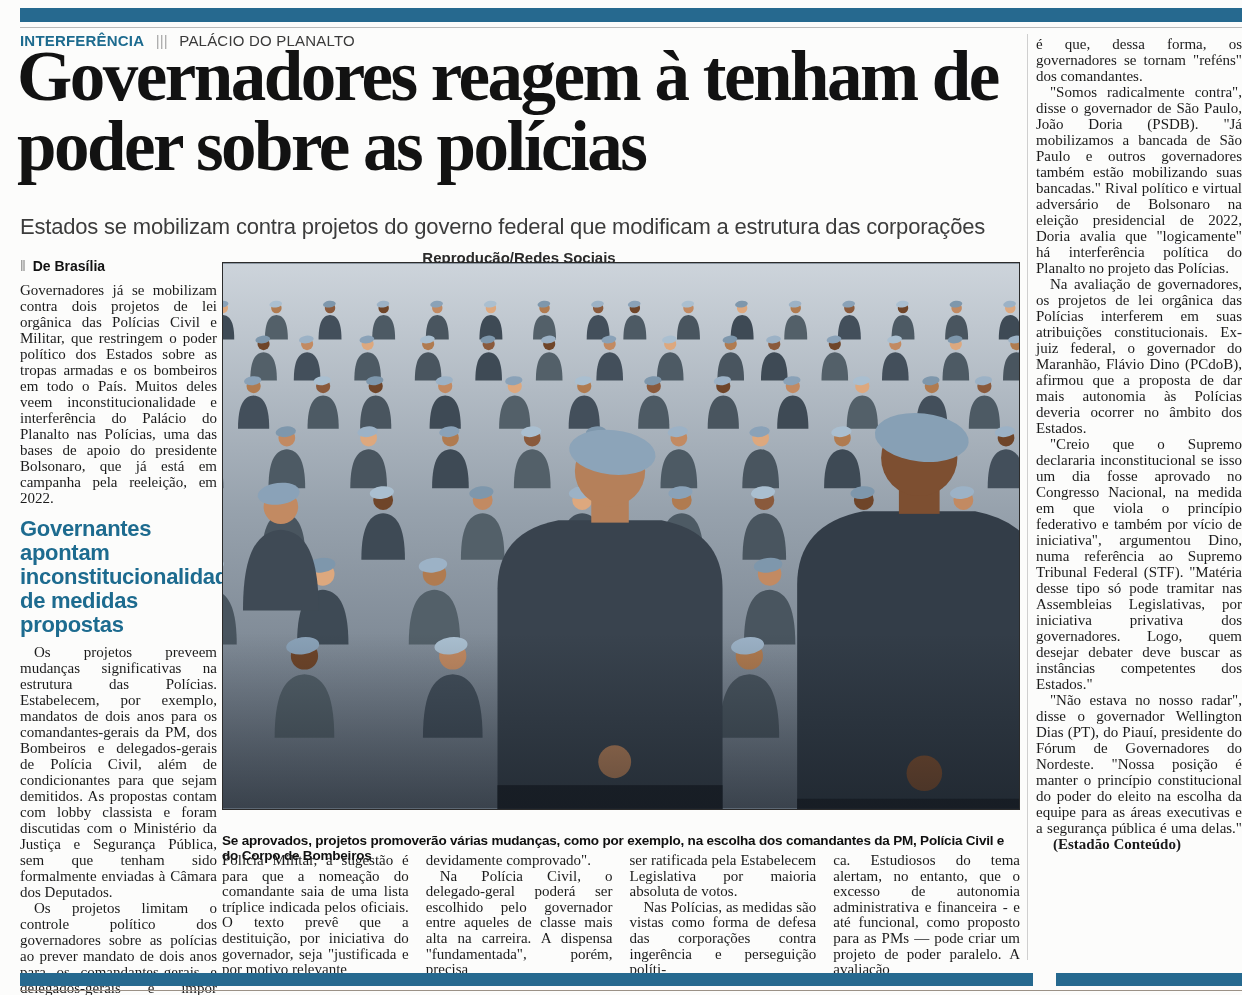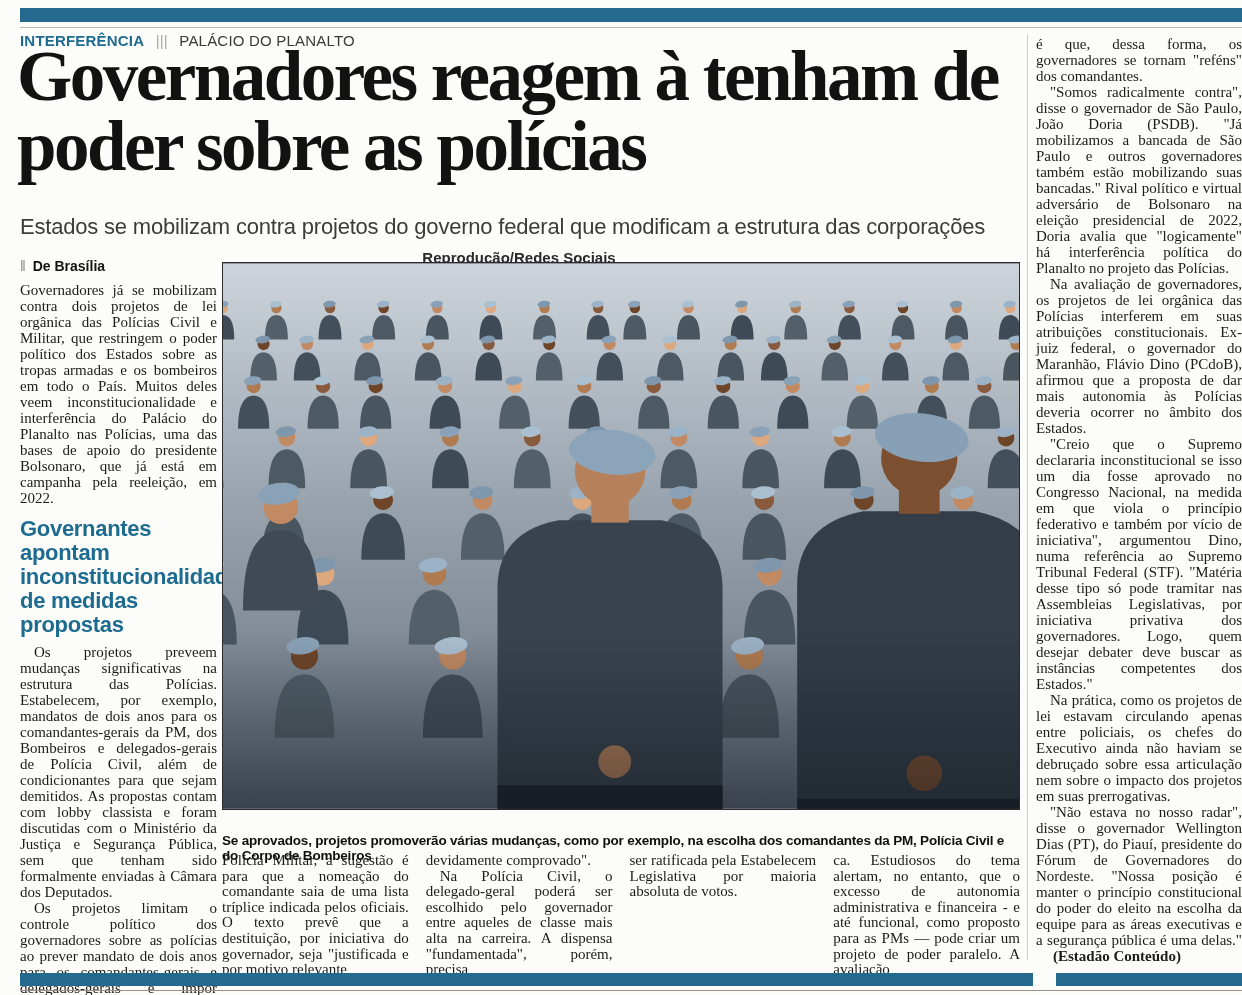--- a/index.html
+++ b/index.html
@@ -202,33 +202,33 @@
 <div class="bottom-cols">
   <div class="bcol">
     <p>Polícia Militar, a sugestão é para que a nomeação do comandante saia de uma lista tríplice indicada pelos oficiais. O texto prevê que a destituição, por iniciativa do governador, seja "justificada e por motivo relevante</p>
   </div>
   <div class="bcol">
     <p>devidamente comprovado".</p>
     <p class="ind">Na Polícia Civil, o delegado-geral poderá ser escolhido pelo governador entre aqueles de classe mais alta na carreira. A dispensa "fundamentada", porém, precisa</p>
   </div>
   <div class="bcol">
     <p>ser ratificada pela Estabelecem Legislativa por maioria absoluta de votos.</p>
+    <p class="ind">Nas Polícias, as medidas são vistas como forma de defesa das corporações contra ingerência e perseguição políti-</p>
   </div>
   <div class="bcol">
     <p>ca. Estudiosos do tema alertam, no entanto, que o excesso de autonomia administrativa e financeira - e até funcional, como proposto para as PMs — pode criar um projeto de poder paralelo. A avaliação</p>
   </div>
 </div>
 
 <div class="vdivider"></div>
 
 <div class="right-col side">
   <p>é que, dessa forma, os governadores se tornam "reféns" dos comandantes.</p>
   <p class="ind">"Somos radicalmente contra", disse o governador de São Paulo, João Doria (PSDB). "Já mobilizamos a bancada de São Paulo e outros governadores também estão mobilizando suas bancadas." Rival político e virtual adversário de Bolsonaro na eleição presidencial de 2022, Doria avalia que "logicamente" há interferência política do Planalto no projeto das Polícias.</p>
   <p class="ind">Na avaliação de governadores, os projetos de lei orgânica das Polícias interferem em suas atribuições constitucionais. Ex-juiz federal, o governador do Maranhão, Flávio Dino (PCdoB), afirmou que a proposta de dar mais autonomia às Polícias deveria ocorrer no âmbito dos Estados.</p>
   <p class="ind">"Creio que o Supremo declararia inconstitucional se isso um dia fosse aprovado no Congresso Nacional, na medida em que viola o princípio federativo e também por vício de iniciativa", argumentou Dino, numa referência ao Supremo Tribunal Federal (STF). "Matéria desse tipo só pode tramitar nas Assembleias Legislativas, por iniciativa privativa dos governadores. Logo, quem desejar debater deve buscar as instâncias competentes dos Estados."</p>
-  <p class="ind">Na prática, como os projetos de lei estavam circulando apenas entre policiais, os chefes do Executivo ainda não haviam se debruçado sobre essa articulação nem sobre o impacto dos projetos em suas prerrogativas.</p>
   <p class="ind"><span>"Não estava no nosso radar", disse o governador Wellington Dias (PT), do Piauí, presidente do Fórum de Governadores do Nordeste. "Nossa posição é manter o princípio constitucional do poder do eleito na escolha da equipe para as áreas executivas e a segurança pública é uma delas."</span>
     <span class="signoff">(Estadão Conteúdo)</span></p>
 </div>
 
 <div class="bar-bottom-main"></div>
 <div class="bar-bottom-right"></div>
 <div class="rule-bottom"></div>
 
 </body></html>

